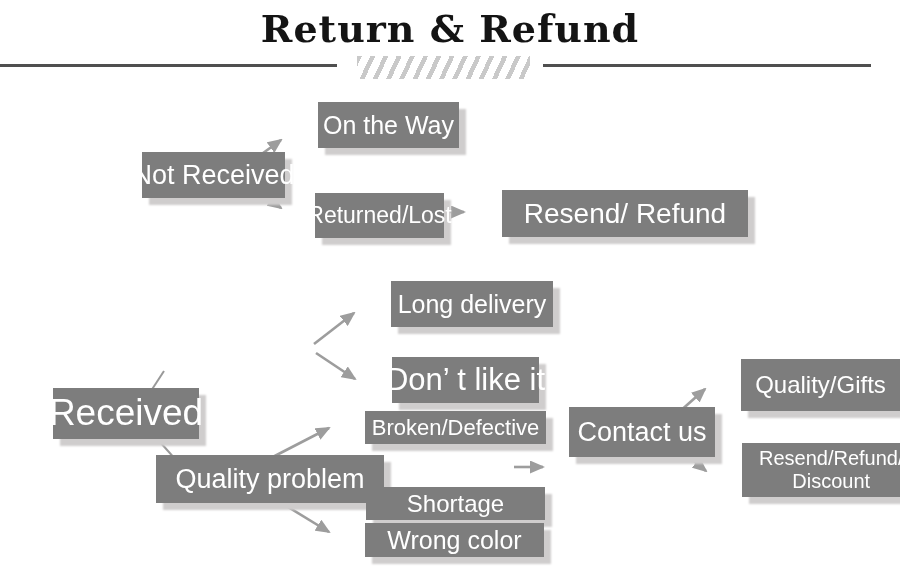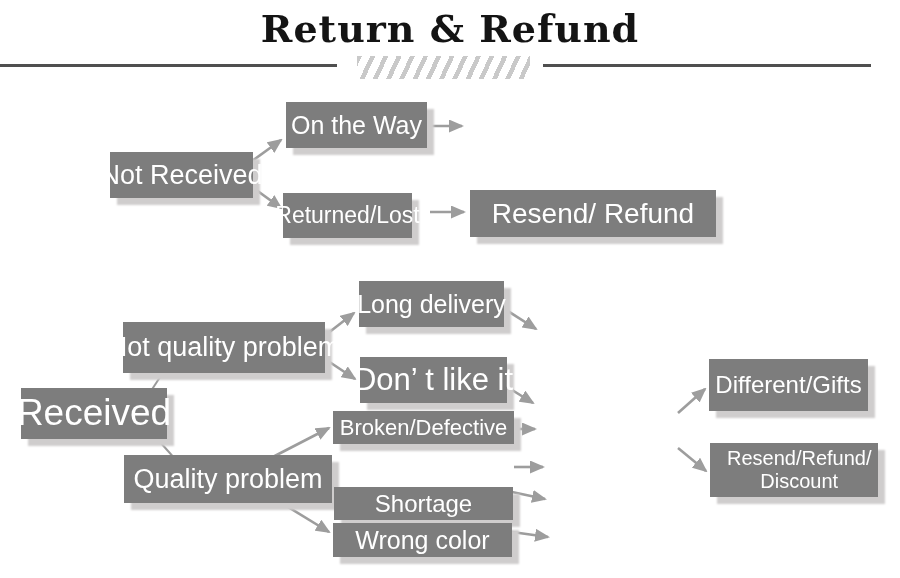--- a/index.html
+++ b/index.html
@@ -56,20 +56,21 @@
   .arrowhead{fill:var(--arrow);}
   .node{
     position:absolute;z-index:2;
     background:var(--box-fill);
     color:var(--box-text);
     display:flex;align-items:center;justify-content:center;
     text-align:center;
     box-shadow:7px 7px 2px var(--shadow);
     line-height:1.05;
     white-space:nowrap;
+    margin-left:32px;
   }
   .node.two-line{
     justify-content:flex-start;
     text-align:center;
     padding-left:17px;
     white-space:pre-line;
     line-height:1.15;
   }
 </style>
 </head>
@@ -129,52 +130,52 @@
   </div>
 
   <div class="node" style="left:21px;top:388px;width:146px;height:51px;font-size:37px">
     <span>Received</span>
   </div>
 
   <div class="node" style="left:470px;top:190px;width:246px;height:47px;font-size:28px">
     <span>Resend/ Refund</span>
   </div>
 
-  <div class="node" style="left:123px;top:322px;width:202px;height:51px;font-size:27px">
-    <span>Not quality problem</span>
-  </div>
 
-  <div class="node" style="left:359px;top:281px;width:145px;height:46px;font-size:25px">
+  <div class="node" style="left:359px;top:281px;width:162px;height:46px;font-size:25px">
     <span>Long delivery</span>
   </div>
 
   <div class="node" style="left:360px;top:357px;width:147px;height:46px;font-size:31px">
     <span>Don’ t like it</span>
   </div>
 
-  <div class="node" style="left:124px;top:455px;width:208px;height:48px;font-size:27px">
+  <div class="node" style="left:124px;top:455px;width:228px;height:48px;font-size:27px">
     <span>Quality problem</span>
   </div>
 
   <div class="node" style="left:333px;top:411px;width:181px;height:33px;font-size:22px">
     <span>Broken/Defective</span>
   </div>
 
 
   <div class="node" style="left:334px;top:487px;width:179px;height:33px;font-size:24px">
     <span>Shortage</span>
   </div>
 
   <div class="node" style="left:333px;top:523px;width:179px;height:34px;font-size:25px">
     <span>Wrong color</span>
   </div>
 
+  <div class="node" style="left:537px;top:407px;width:146px;height:50px;font-size:27px">
+    <span>Contact us</span>
+  </div>
 
   <div class="node" style="left:709px;top:359px;width:159px;height:52px;font-size:24px">
-    <span>Different/Gifts</span>
+    <span>Quality/Gifts</span>
   </div>
 
   <div class="node two-line" style="left:710px;top:443px;width:151px;height:54px;font-size:20px">
     <span>Resend/Refund/
 Discount</span>
   </div>
 
 </div>
 
 </body></html>

